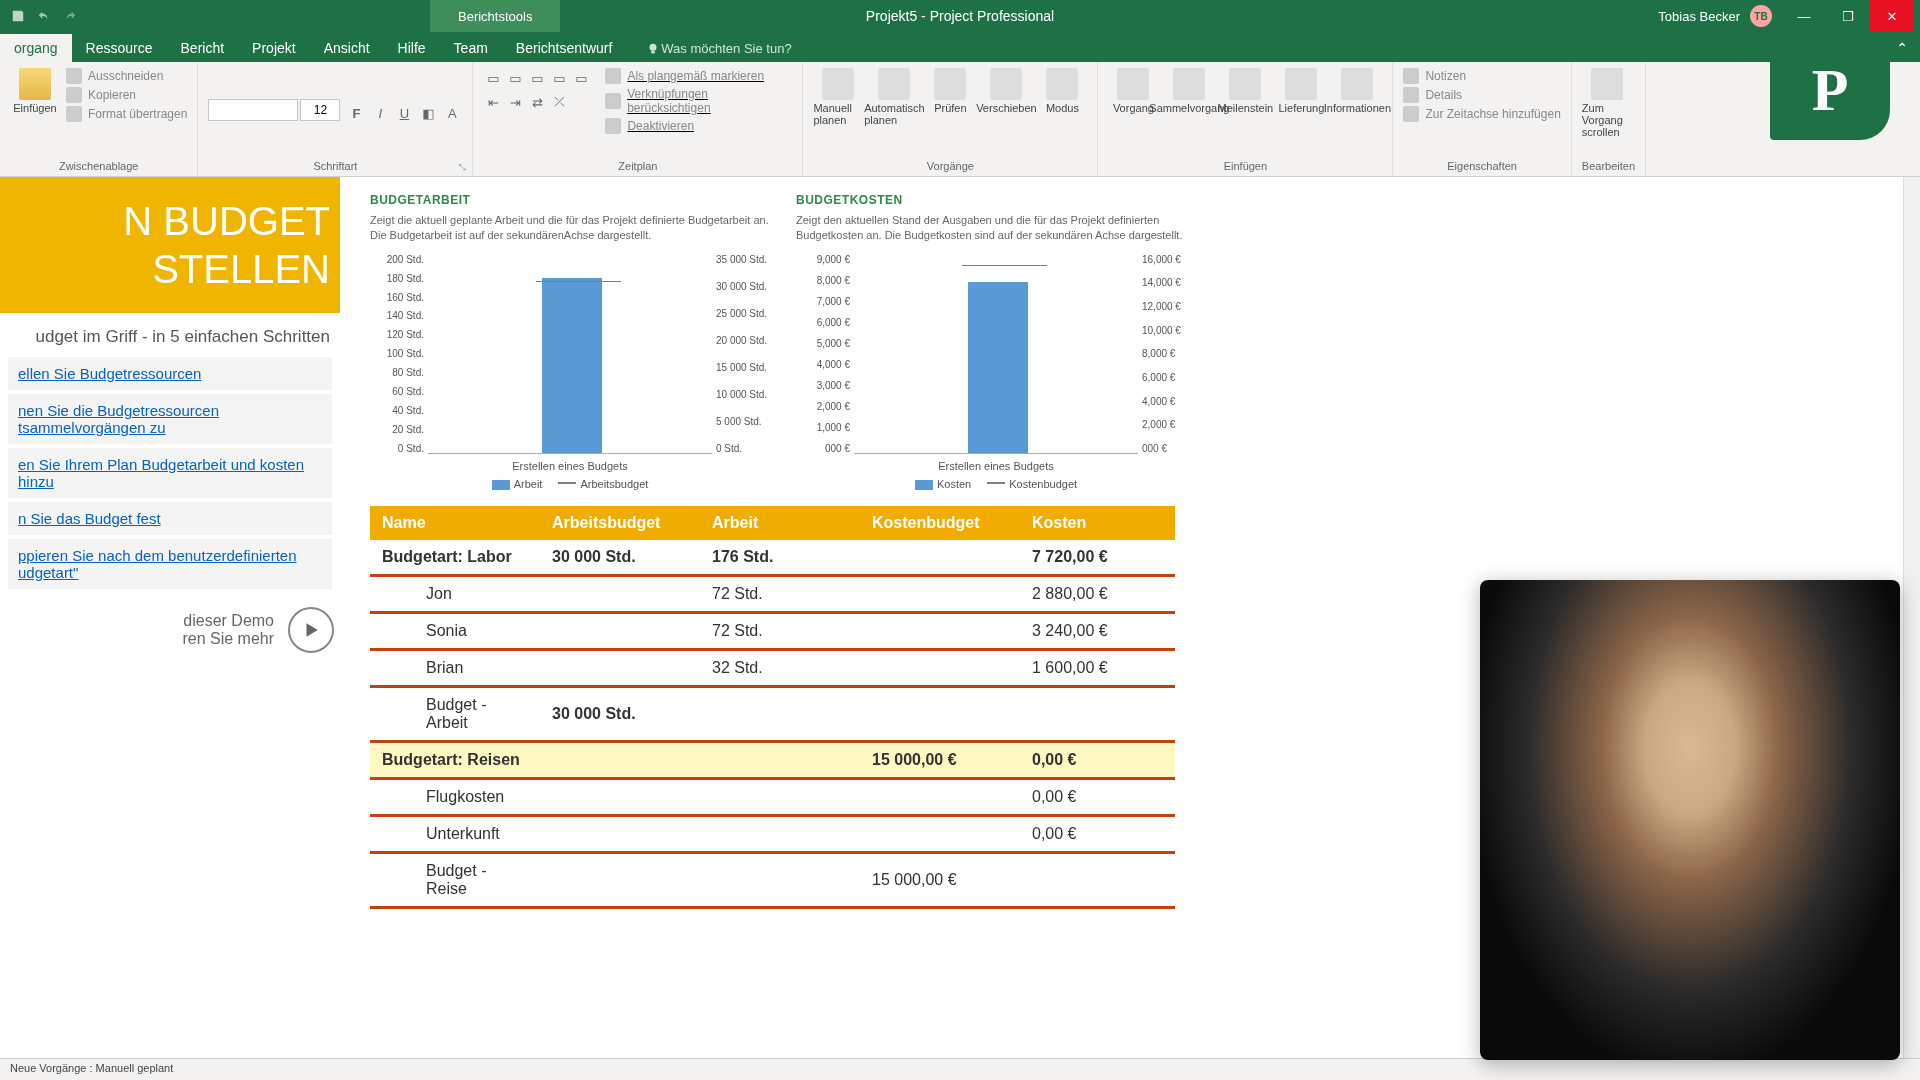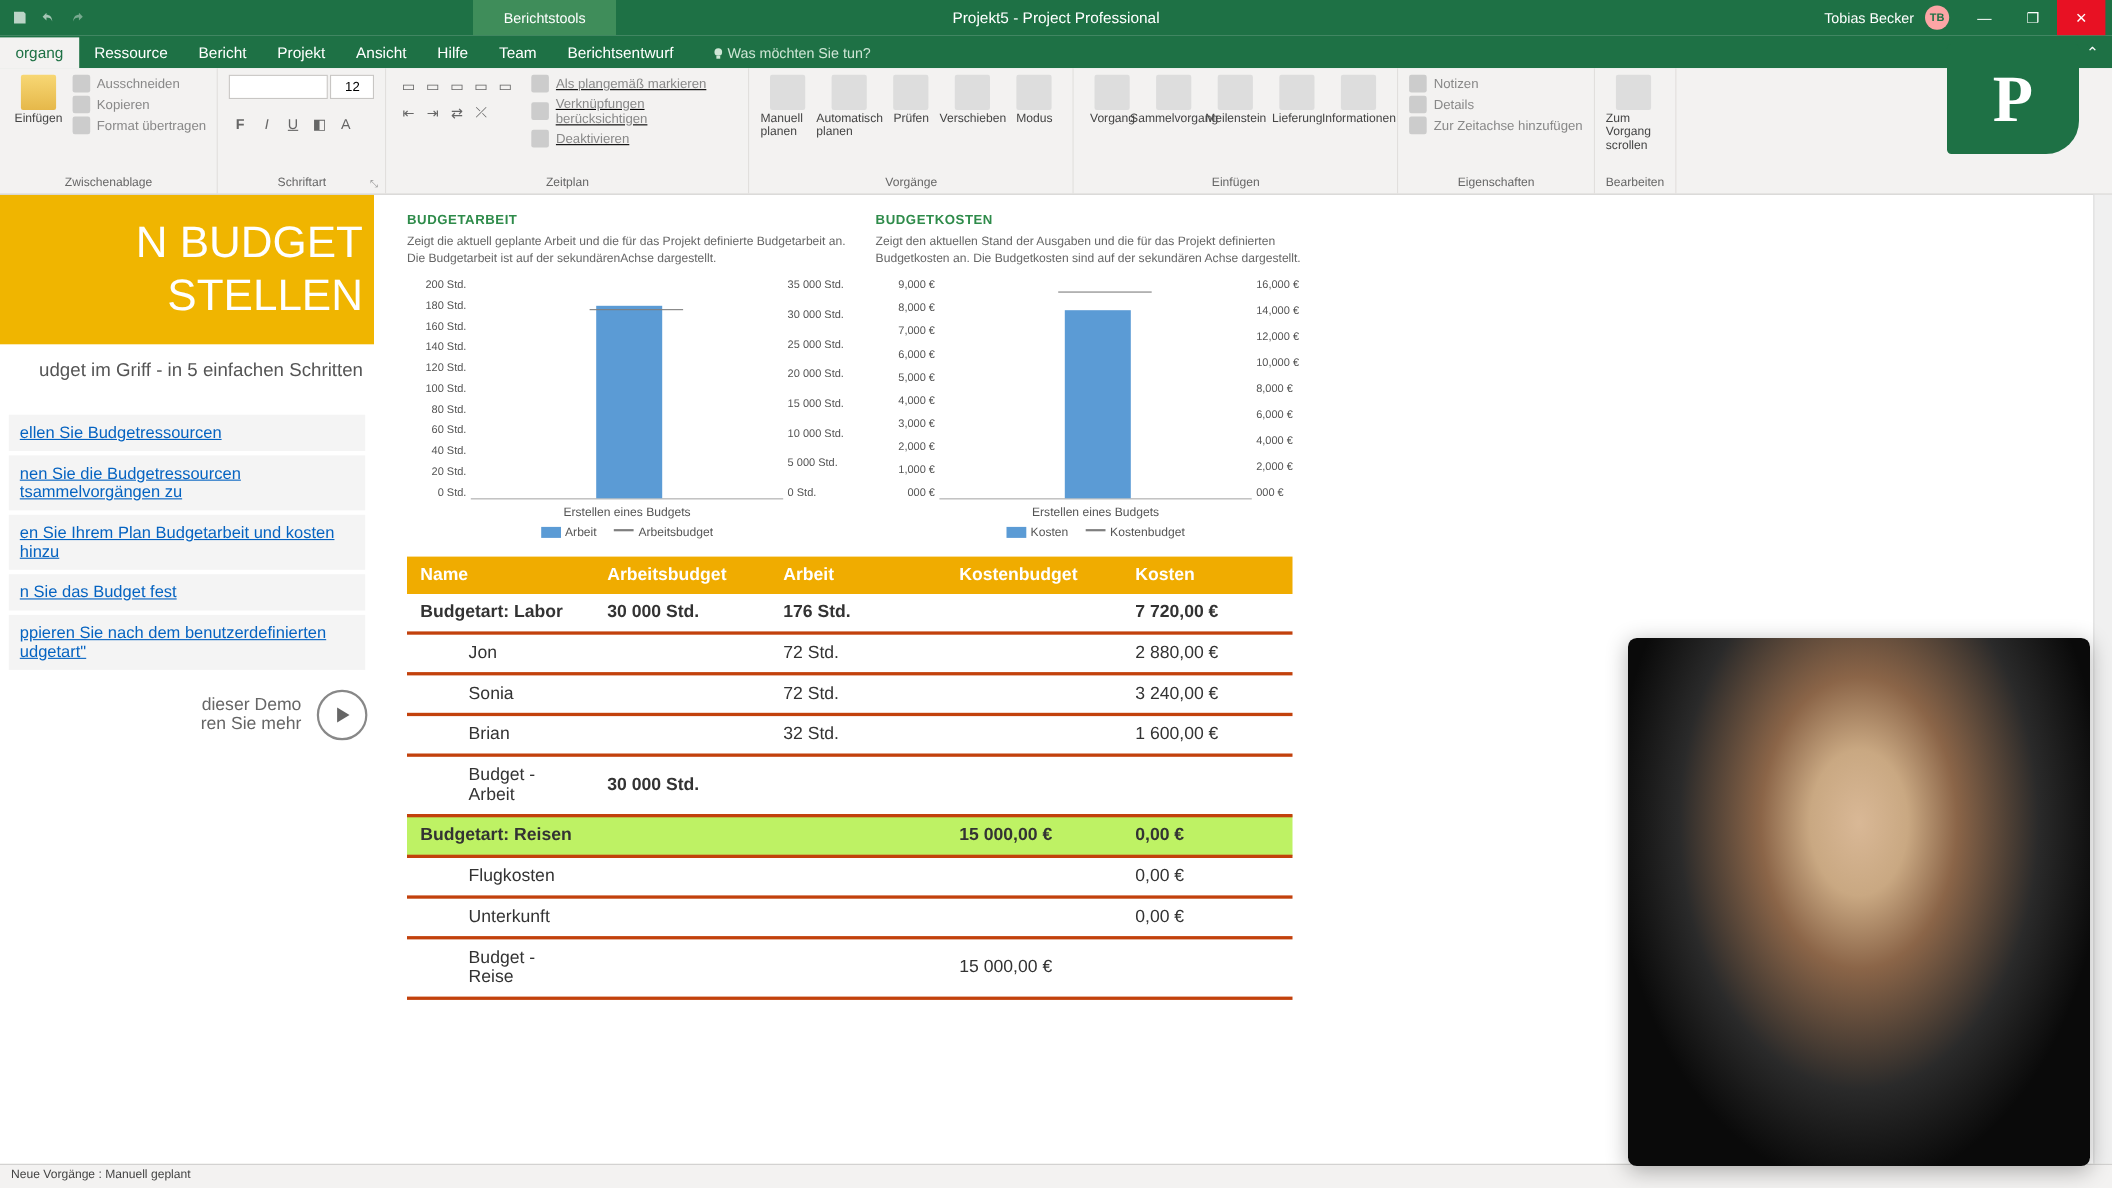--- a/index.html
+++ b/index.html
@@ -47,21 +47,21 @@
 .logo-overlay { position: absolute; right: 30px; top: 40px; width: 120px; height: 100px; background: #1e7145; display: flex; align-items: center; justify-content: center; z-index: 50; border-radius: 4px 4px 30px 4px; }
 .logo-overlay .p { font-size: 60px; font-weight: bold; color: #fff; font-family: Georgia, serif; }
 
 
 .content { display: flex; height: calc(100% - 200px); }
 
 
 .left-panel { width: 340px; display: flex; flex-direction: column; }
 .left-title { background: #f0b500; color: #fff; padding: 20px 10px; font-size: 40px; line-height: 1.2; font-weight: 300; text-align: right; }
 .left-sub { padding: 14px 10px 10px 0; font-size: 17px; color: #555; text-align: right; }
-.left-links { padding: 0 8px; margin-top: 20px; }
+.left-links { padding: 0 8px; }
 .link-item { display: block; padding: 8px 10px; margin-bottom: 4px; background: #f4f4f4; color: #0563c1; font-size: 15px; text-decoration: underline; text-align: left; }
 .demo-row { display: flex; align-items: center; gap: 14px; padding: 14px 6px; }
 .demo-text { color: #666; font-size: 16px; text-align: right; flex: 1; }
 .play-btn { width: 46px; height: 46px; border: 2px solid #888; border-radius: 50%; display: flex; align-items: center; justify-content: center; }
 .play-btn svg { width: 18px; height: 18px; fill: #666; }
 
 
 .report { flex: 1; padding: 16px 30px; position: relative; overflow: hidden; }
 .charts-row { display: flex; gap: 26px; }
 .chart-card { width: 400px; }
@@ -77,21 +77,21 @@
 .chart-xlabel { text-align: center; font-size: 11px; color: #555; margin-top: 6px; }
 .legend { display: flex; justify-content: center; gap: 16px; font-size: 11px; color: #555; margin-top: 6px; }
 .legend .sw { width: 18px; height: 10px; display: inline-block; vertical-align: middle; margin-right: 4px; }
 .legend .sw.bar-sw { background: #5b9bd5; }
 .legend .sw.line-sw { background: #7f7f7f; height: 2px; margin-bottom: 3px; }
 
 
 .data-table { width: 805px; margin-top: 16px; border-collapse: collapse; font-size: 16px; }
 .data-table th { background: #f0ac00; color: #fff; text-align: left; padding: 8px 12px; font-weight: 600; }
 .data-table td { padding: 8px 12px; border-bottom: 3px solid #c2410c; color: #333; }
-.data-table tr.group-row td { background: #bef264; font-weight: bold; }
+.data-table tr.group-row td { background: #fef9c3; font-weight: bold; }
 .data-table tr.group-row.first td { background: #fff; }
 .data-table td.indent { padding-left: 56px; }
 .data-table .bold { font-weight: bold; }
 
 
 .webcam { position: absolute; right: 20px; bottom: 20px; width: 420px; height: 480px; border-radius: 8px; overflow: hidden; background: radial-gradient(ellipse at 50% 35%, #d9b896 0%, #c9a882 15%, #8b6548 30%, #2a2a2a 55%, #0a0a0a 75%); z-index: 40; box-shadow: 0 4px 20px rgba(0,0,0,0.3); }
 
 
 .status-bar { position: absolute; bottom: 0; left: 0; right: 0; height: 22px; background: #f3f2f1; border-top: 1px solid #d0cfce; font-size: 11px; color: #444; padding: 3px 10px; }
 
@@ -170,21 +170,21 @@
         <div class="small-item">
             <span class="ico16"></span>
             <span>Format übertragen</span>
           </div>
       </div>
     </div>
     <div class="label">Zwischenablage</div>
   </div>
 
   <div class="group">
-    <div class="controls" style="flex-direction:column;">
+    <div class="controls" style="flex-direction:row;align-items:center;">
       <div class="font-box">
         <input class="font-name" style="">
         <input class="font-size" value="12" style="">
       </div>
       <div class="font-fmt">
         <span class="fmt-btn" style="font-weight:bold;">F</span>
         <span class="fmt-btn" style="font-style:italic;">I</span>
         <span class="fmt-btn" style="text-decoration:underline;">U</span>
         <span class="fmt-btn">◧</span>
         <span class="fmt-btn">A</span>

